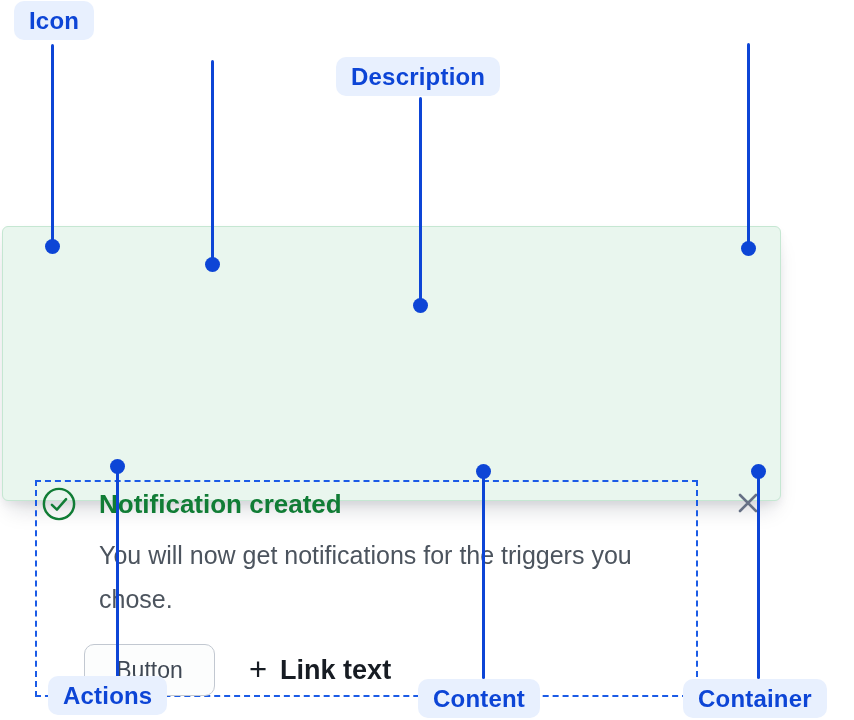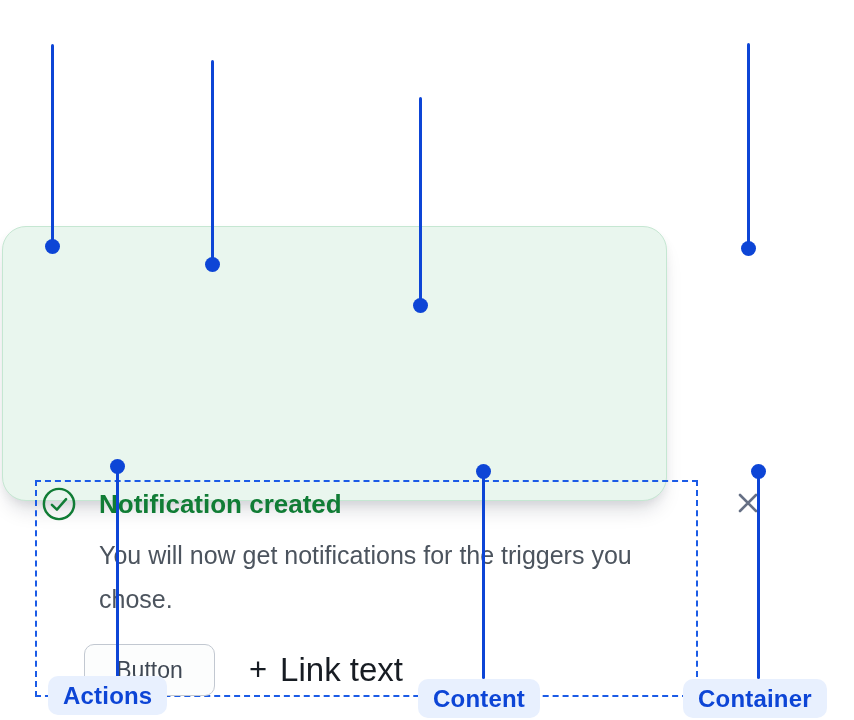--- a/index.html
+++ b/index.html
@@ -50,24 +50,24 @@
   .cdot{position:absolute;width:15px;height:15px;border-radius:50%;background:var(--blue);}
   .d-icon{left:44.5px;top:238.5px;}
   .d-title{left:204.5px;top:256.5px;}
   .d-description{left:412.5px;top:297.5px;}
   .d-dismiss{left:740.5px;top:240.5px;}
   .d-actions{left:109.5px;top:458.5px;}
   .d-content{left:475.5px;top:463.5px;}
   .d-container{left:750.5px;top:463.5px;}
   
   .card{
-    position:absolute;left:2px;top:226px;width:665px;height:275px;
+    position:absolute;left:2px;top:226px;width:779px;height:275px;
     background:var(--cardBg);
     border:1px solid var(--cardBorder);
-    border-radius:24px;
+    border-radius:6px;
     box-shadow:0 14px 22px -8px rgba(15,23,42,.18),0 4px 8px rgba(15,23,42,.05);
   }
   .content-region{
     position:absolute;left:32px;top:253px;width:663px;height:217px;
     border:2px dashed var(--dottedBlue);
   }
   .status-icon{position:absolute;left:39px;top:260px;width:34px;height:34px;}
   .card-title{
     position:absolute;left:96px;top:262px;
     font-size:26px;font-weight:700;color:var(--green);line-height:31px;
@@ -90,21 +90,21 @@
     font-size:23px;color:var(--btnText);
     display:flex;align-items:center;justify-content:center;
     cursor:pointer;
   }
   .action-link{
     position:absolute;left:246px;top:417px;height:52px;
     display:flex;align-items:center;gap:13px;
     cursor:pointer;color:var(--ink);
   }
   .plus-glyph{font-size:31px;font-weight:500;line-height:1;transform:translateY(-1px);}
-  .link-label{font-size:33px;font-weight:400;}
+  .link-label{font-size:27px;font-weight:700;}
 </style>
 </head>
 <body>
 
 <div class="stage">
 
   <div class="card">
     <div class="content-region"></div>
 
     <span class="status-icon">
@@ -142,17 +142,19 @@
   <div class="cline l-container"></div>
 
   <div class="cdot d-icon"></div>
   <div class="cdot d-title"></div>
   <div class="cdot d-description"></div>
   <div class="cdot d-dismiss"></div>
   <div class="cdot d-actions"></div>
   <div class="cdot d-content"></div>
   <div class="cdot d-container"></div>
 
+  <div class="pill pill-icon">Icon</div>
+  <div class="pill pill-description">Description</div>
   <div class="pill pill-actions">Actions</div>
   <div class="pill pill-content">Content</div>
   <div class="pill pill-container">Container</div>
 
 </div>
 
 </body></html>

